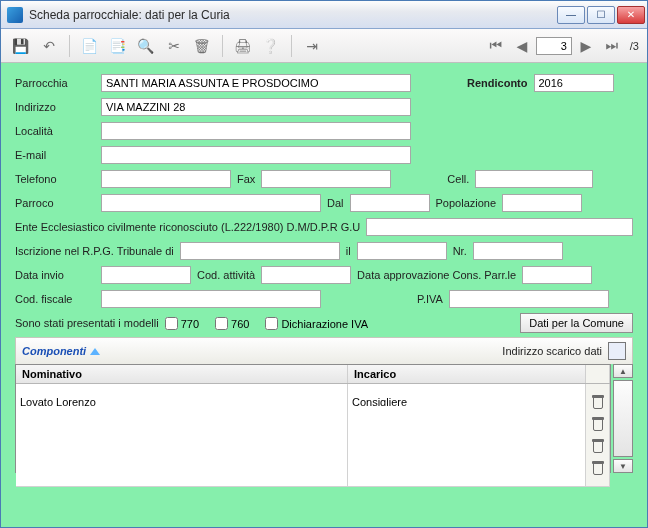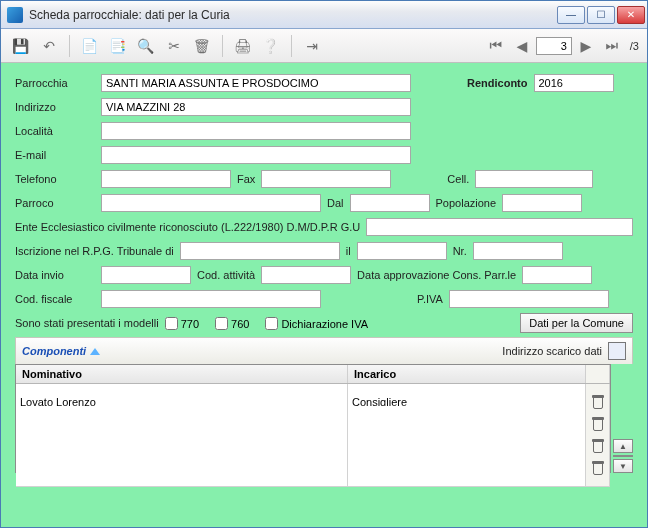--- a/index.html
+++ b/index.html
@@ -139,21 +139,21 @@
   }
   .trash::before{content:"";position:absolute;top:2px;left:2px;right:2px;bottom:0;border:1px solid #6b6b6b;border-radius:0 0 2px 2px;}
   .trash::after{content:"";position:absolute;top:0;left:1px;right:1px;height:3px;background:#6b6b6b;border-radius:1px;}
   .side-nav {
     width:20px; display:flex; flex-direction:column; gap:2px;
   }
   .side-nav .sn{
     height:14px;border:1px solid #8a8a8a;background:linear-gradient(#fdfdfd,#e4e4e4);
     display:flex;align-items:center;justify-content:center;font-size:8px;color:#555;
   }
-  .grid-wrap{ display:flex; gap:2px;align-items:flex-end;}
+  .grid-wrap{ display:flex; gap:2px;}
 </style>
 </head>
 <body>
 
 <div class="window">
 
   <div class="titlebar">
     <span class="app-icon"></span>
     <span class="title">Scheda parrocchiale: dati per la Curia</span>
     <div class="winbtns">

